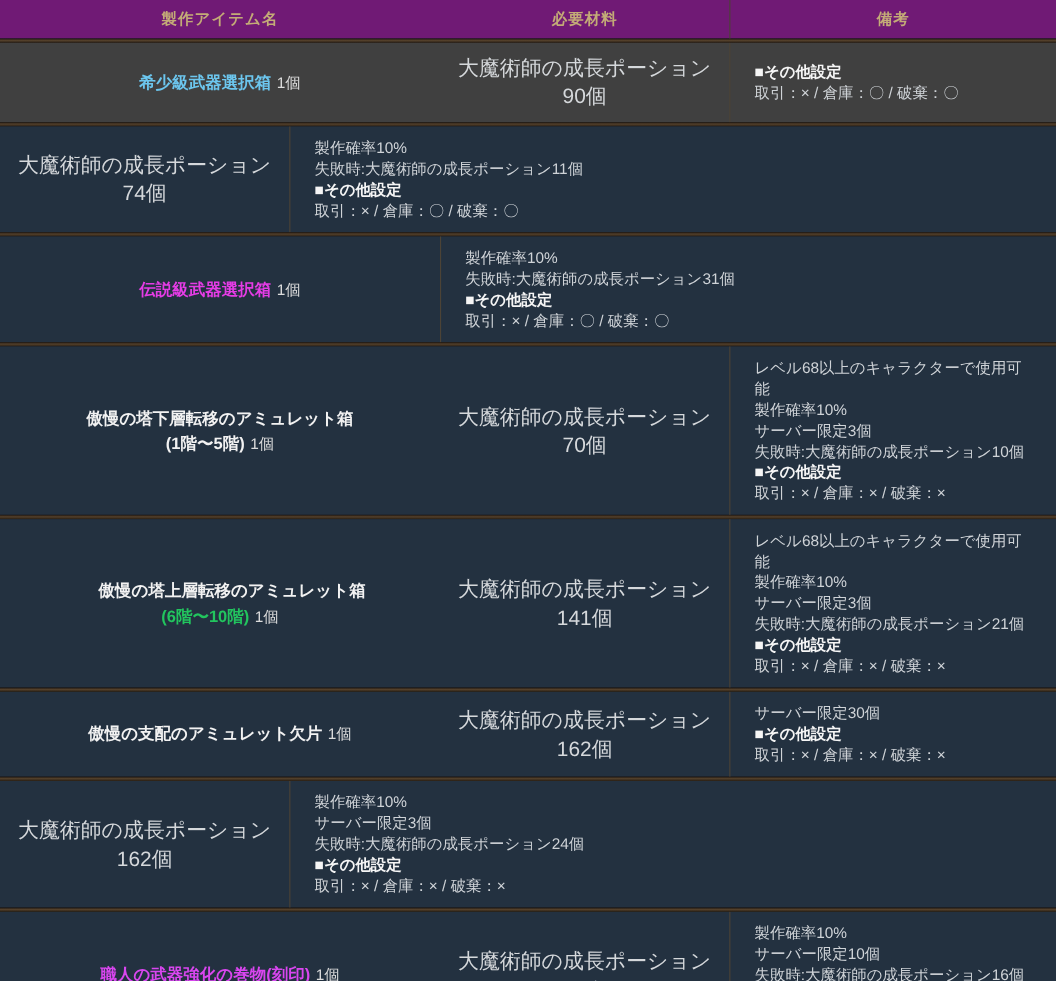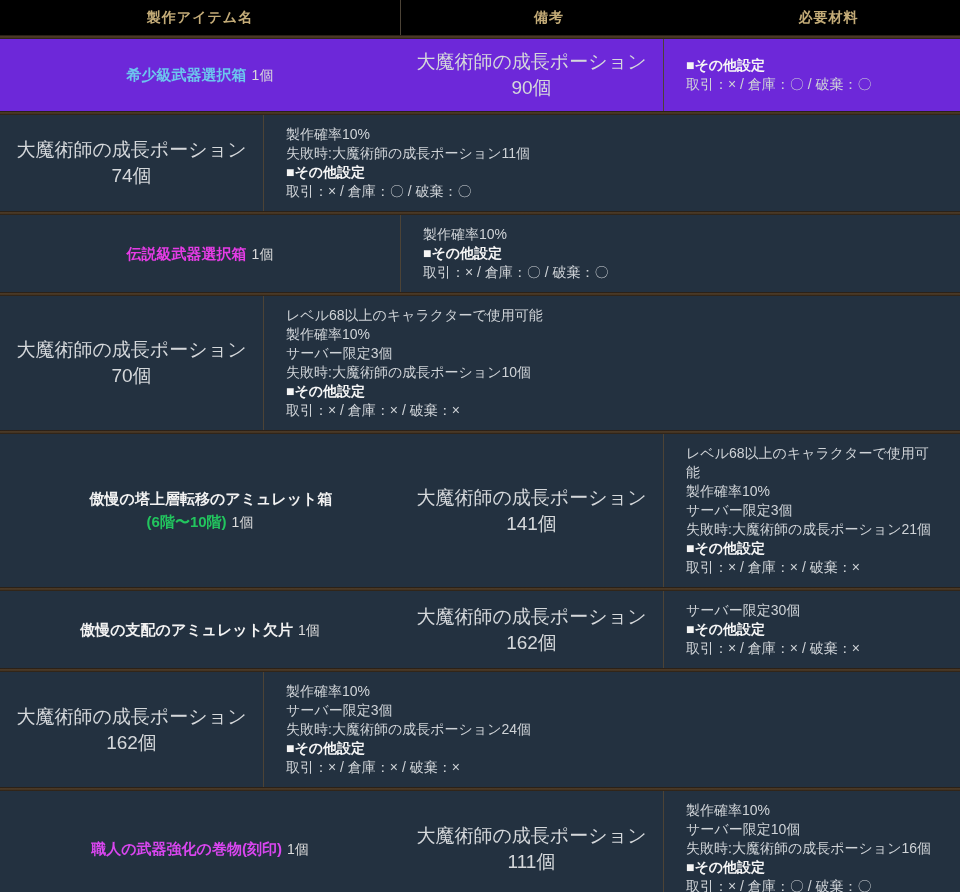--- a/index.html
+++ b/index.html
@@ -8,21 +8,21 @@
     width: 960px;
     background: #1a222e;
     font-family: "Liberation Sans", sans-serif;
   }
   .table { width: 960px; }
 
   
   .header-row {
     display: flex;
     align-items: stretch;
-    background: #000000;
+    background: #701a75;
     height: 35px;
   }
   .hcell {
     display: flex;
     align-items: center;
     justify-content: center;
     font-weight: bold;
     font-size: 14px;
     color: #c3ab77;
     letter-spacing: 1px;
@@ -32,21 +32,21 @@
   .w3 { flex: 1; border-left: 1px solid #4c4336; }
 
   
   .divider {
     height: 4px;
     background: linear-gradient(to bottom, #1c1510, #53402b 45%, #271d13);
   }
 
   
   .row { display: flex; background: #233140; }
-  .row.highlight { background: #6d28d9; }
+  .row.highlight { background: #404040; }
 
   .cell { padding: 10px 10px; }
 
   .c-name {
     width: 400px;
     display: flex;
     align-items: center;
     justify-content: center;
     text-align: center;
   }
@@ -77,22 +77,22 @@
   }
   .note-line { line-height: 19px; }
   .note-line.bold { font-weight: bold; color: #f5f5f5; }
 </style>
 </head>
 <body>
 
 <div class="table">
   <div class="header-row">
     <div class="hcell w1">製作アイテム名</div>
+    <div class="hcell w2">必要材料</div>
     <div class="hcell w3">備考</div>
-    <div class="hcell w2">必要材料</div>
   </div>
   <div class="divider"></div>
   <div id="rows-container">
       <div class="row highlight">
     <div class="cell c-name">
       <div class="name-block">
         <div class="nl1"><span class="item-name" style="color: rgb(108, 198, 238);">希少級武器選択箱</span><span class="qty">1個</span></div>
 
       </div>
     </div>
@@ -119,26 +119,33 @@
       <div class="divider"></div>
       <div class="row">
     <div class="cell c-name">
       <div class="name-block">
         <div class="nl1"><span class="item-name" style="color: rgb(229, 60, 229);">伝説級武器選択箱</span><span class="qty">1個</span></div>
 
       </div>
     </div>
     <div class="cell c-notes">
           <div class="note-line">製作確率10%</div>
-          <div class="note-line bold">■その他設定</div>
-          <div class="note-line">取引：× / 倉庫：〇 / 破棄：〇</div>
-        </div>
-  </div>
-      <div class="divider"></div>
-      <div class="row">
+          <div class="note-line">失敗時:大魔術師の成長ポーション31個</div>
+          <div class="note-line bold">■その他設定</div>
+          <div class="note-line">取引：× / 倉庫：〇 / 破棄：〇</div>
+        </div>
+  </div>
+      <div class="divider"></div>
+      <div class="row">
+    <div class="cell c-name">
+      <div class="name-block">
+        <div class="nl1"><span class="item-name" style="color: rgb(242, 242, 242);">傲慢の塔下層転移のアミュレット箱</span></div>
+        <div class="nl2"><span class="l2b" style="color: rgb(242, 242, 242);">(1階〜5階)</span><span class="qty l2q">1個</span></div>
+      </div>
+    </div>
     <div class="cell c-mat">
           <span>大魔術師の成長ポーション 70個</span>
         </div>
     <div class="cell c-notes">
           <div class="note-line">レベル68以上のキャラクターで使用可能</div>
           <div class="note-line">製作確率10%</div>
           <div class="note-line">サーバー限定3個</div>
           <div class="note-line">失敗時:大魔術師の成長ポーション10個</div>
           <div class="note-line bold">■その他設定</div>
           <div class="note-line">取引：× / 倉庫：× / 破棄：×</div>

